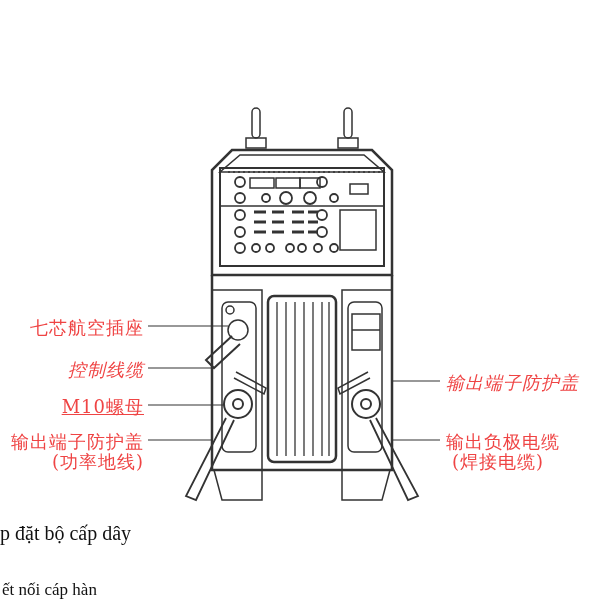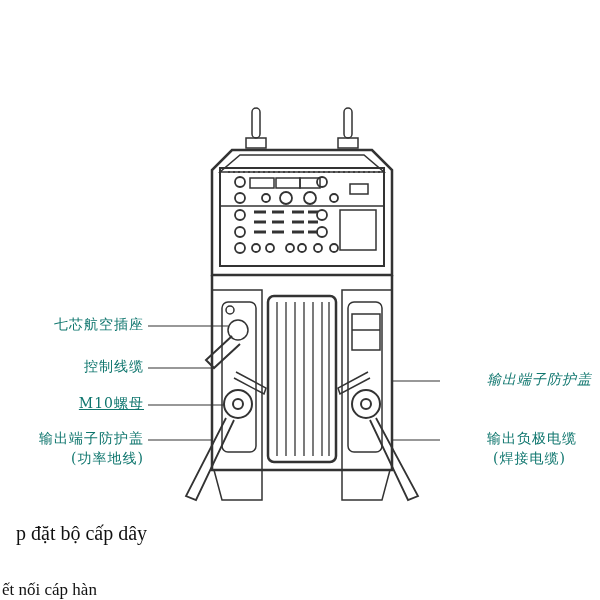--- a/index.html
+++ b/index.html
@@ -1,17 +1,17 @@
 <!DOCTYPE html>
 <html><head>
 <meta charset="utf-8">
 <style>
   html, body { margin:0; padding:0; background:#ffffff; }
   body { width:600px; height:600px; position:relative; overflow:hidden; font-family:"DejaVu Serif", serif; color:#222; }
-  .label { position:absolute; font-size:14px; color:#0f766e; white-space:nowrap; letter-spacing:1px;margin-left:41px; }
+  .label { position:absolute; font-size:18px; color:#ef4444; white-space:nowrap; letter-spacing:1px; }
   .label.right-align { text-align:right; }
   .heading { position:absolute; font-family:"Liberation Serif", serif; font-size:20px; color:#111; white-space:nowrap; }
   .subheading { position:absolute; font-family:"Liberation Serif", serif; font-size:17px; color:#111; white-space:nowrap; }
   svg.diagram { position:absolute; left:0; top:0; }
 </style>
 </head>
 <body>
 
 <svg class="diagram" width="600" height="600" viewBox="0 0 600 600">
   <g fill="none" stroke="#333" stroke-width="1.5">
@@ -108,23 +108,23 @@
       <line x1="148" y1="368" x2="212" y2="368"></line>
       <line x1="148" y1="405" x2="224" y2="405"></line>
       <line x1="148" y1="440" x2="212" y2="440"></line>
       <line x1="392" y1="381" x2="440" y2="381"></line>
       <line x1="392" y1="440" x2="440" y2="440"></line>
     </g>
   </g>
 </svg>
 
 <div class="label right-align" style="right:456px; top:316px;">七芯航空插座</div>
-<div class="label right-align" style="right:456px; top:358px;">控制线缆</div>
+<div class="label right-align" style="right:456px; top:358px;font-style:italic;">控制线缆</div>
 <div class="label right-align" style="right:456px; top:395px;text-decoration:underline;">M10螺母</div>
 <div class="label right-align" style="right:456px; top:430px;">输出端子防护盖</div>
 <div class="label right-align" style="right:456px; top:450px;">(功率地线)</div>
 
 <div class="label" style="left:446px; top:371px;font-style:italic;">输出端子防护盖</div>
 <div class="label" style="left:446px; top:430px;text-align:right;">输出负极电缆</div>
 <div class="label" style="left:452px; top:450px;">(焊接电缆)</div>
 
-<div class="heading" style="left:6px; top:522px;padding-left:10px;">p đặt bộ cấp dây</div>
+<div class="heading" style="left:0px; top:522px;">p đặt bộ cấp dây</div>
 <div class="subheading" style="left:2px; top:580px;">ết nối cáp hàn</div>
 
 </body></html>

